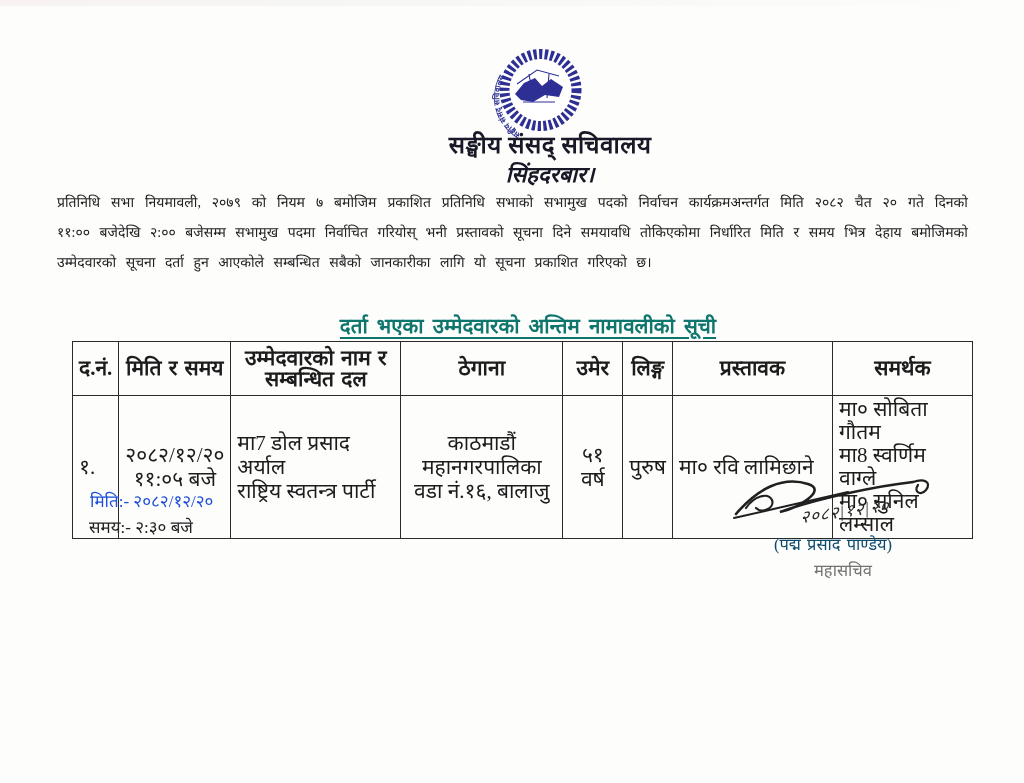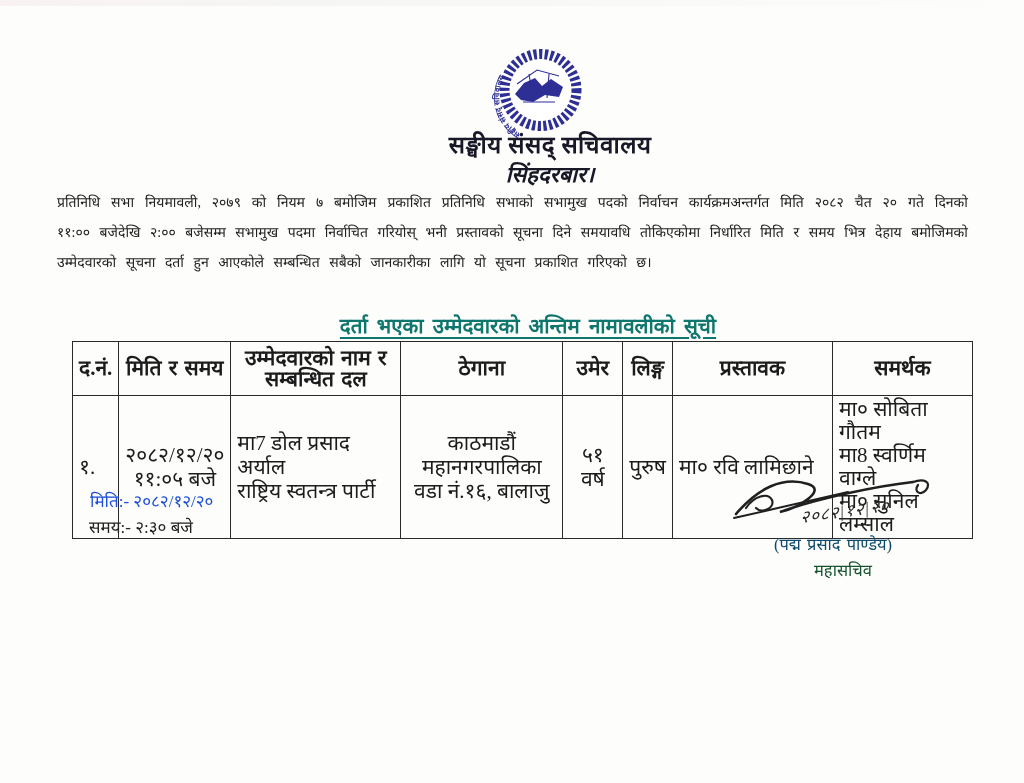--- a/index.html
+++ b/index.html
@@ -84,21 +84,21 @@
     font-size:17px;font-style:italic;color:#2b2b2b;
     transform:rotate(-8deg) skewX(-8deg);white-space:nowrap;
     letter-spacing:1px;
   }
   .sig-name{
     position:absolute;top:532px;left:833px;transform:translateX(-50%);
     font-size:16.5px;white-space:nowrap;color:#0c4a6e;word-spacing:2px;
   }
   .sig-title{
     position:absolute;top:558px;left:843px;transform:translateX(-50%);
-    font-size:16.5px;white-space:nowrap;color:#14532d;
+    font-size:16.5px;white-space:nowrap;color:#737373;
   }
 </style>
 </head>
 <body>
 
 <div class="page">
   <div class="scan-tint"></div>
 
   <svg class="emblem" viewBox="0 0 115 115">
     <defs>

